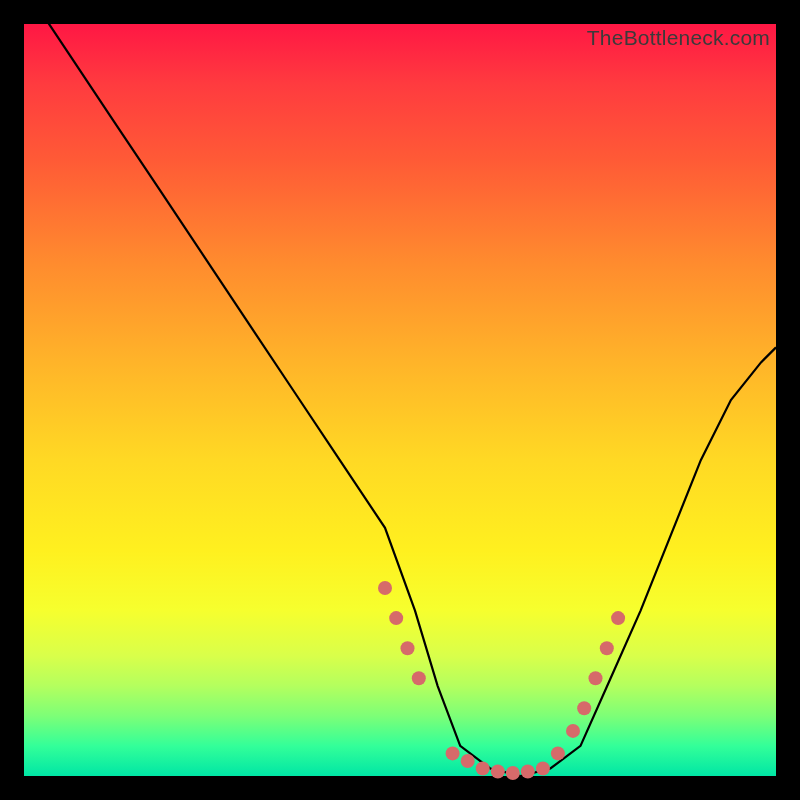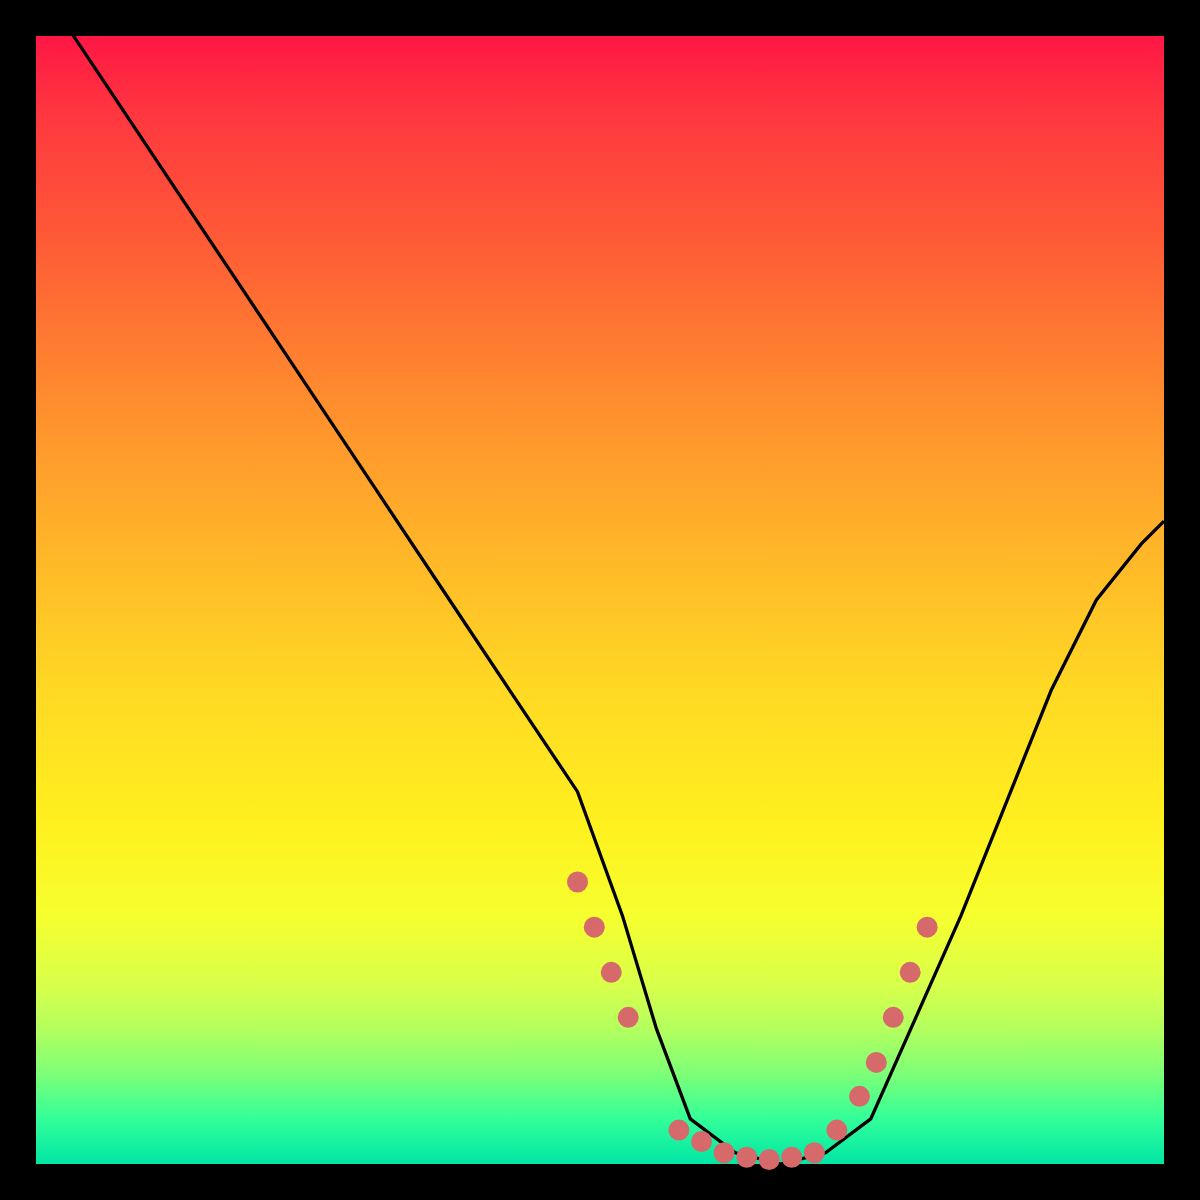--- a/index.html
+++ b/index.html
@@ -86,13 +86,14 @@
         <circle cx="518.9" cy="744.5" r="7" fill="#d66a6a"></circle>
         <circle cx="533.9" cy="729.4" r="7" fill="#d66a6a"></circle>
         <circle cx="549.0" cy="706.9" r="7" fill="#d66a6a"></circle>
         <circle cx="560.2" cy="684.3" r="7" fill="#d66a6a"></circle>
         <circle cx="571.5" cy="654.2" r="7" fill="#d66a6a"></circle>
         <circle cx="582.8" cy="624.2" r="7" fill="#d66a6a"></circle>
         <circle cx="594.1" cy="594.1" r="7" fill="#d66a6a"></circle>
       </g>
   </svg>
 
+  <div class="watermark">TheBottleneck.com</div>
 </div>
 
 </body></html>

